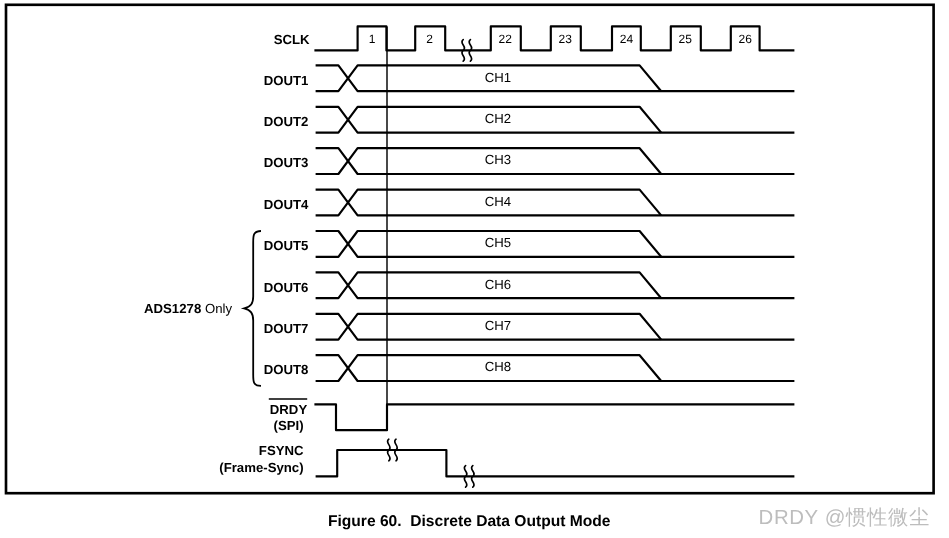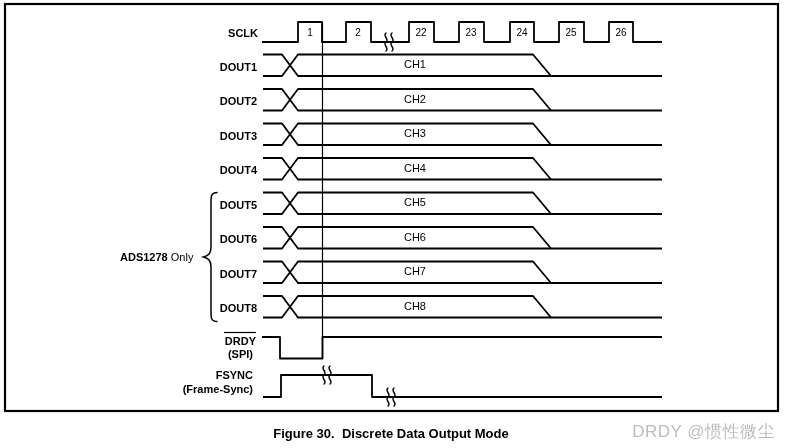--- a/index.html
+++ b/index.html
@@ -134,15 +134,15 @@
         <path class="squiggle" d="M324,384 c4,-3 -4,-6 0,-9 c4,-3 -4,-6 0,-9"></path>
         <path class="squiggle" d="M330,384 c4,-3 -4,-6 0,-9 c4,-3 -4,-6 0,-9"></path>
       </g>
       <g>
         <path class="squiggle" d="M388,406 c4,-3 -4,-6 0,-9 c4,-3 -4,-6 0,-9"></path>
         <path class="squiggle" d="M394,406 c4,-3 -4,-6 0,-9 c4,-3 -4,-6 0,-9"></path>
       </g>
     </g>
   </svg>
 
-  <div class="caption">Figure 30.  Discrete Data Output Mode</div>
+  <div class="caption">Figure 60.  Discrete Data Output Mode</div>
   <div class="watermark">DRDY @惯性微尘</div>
 </div>
 
 </body></html>

